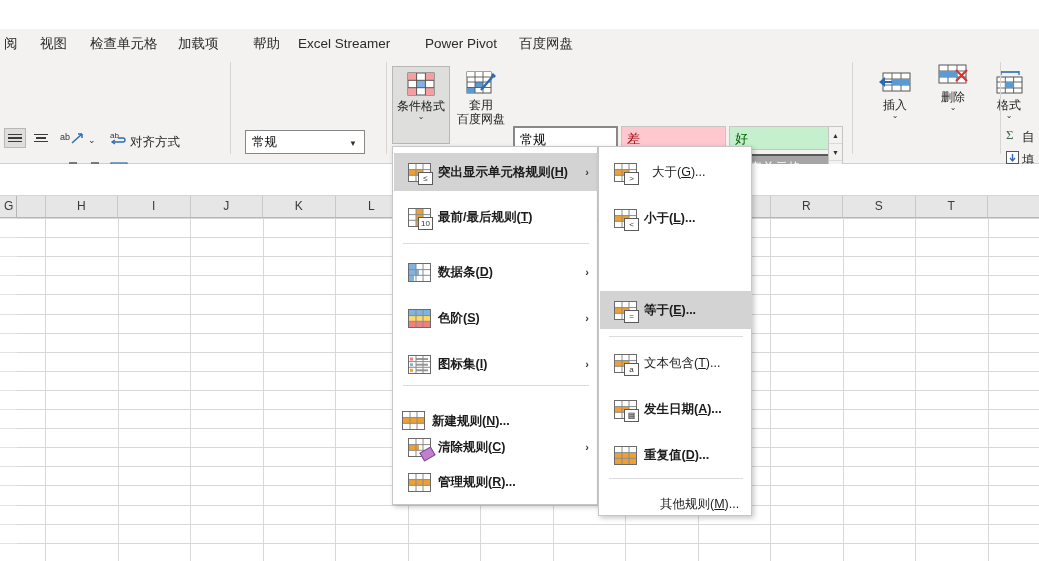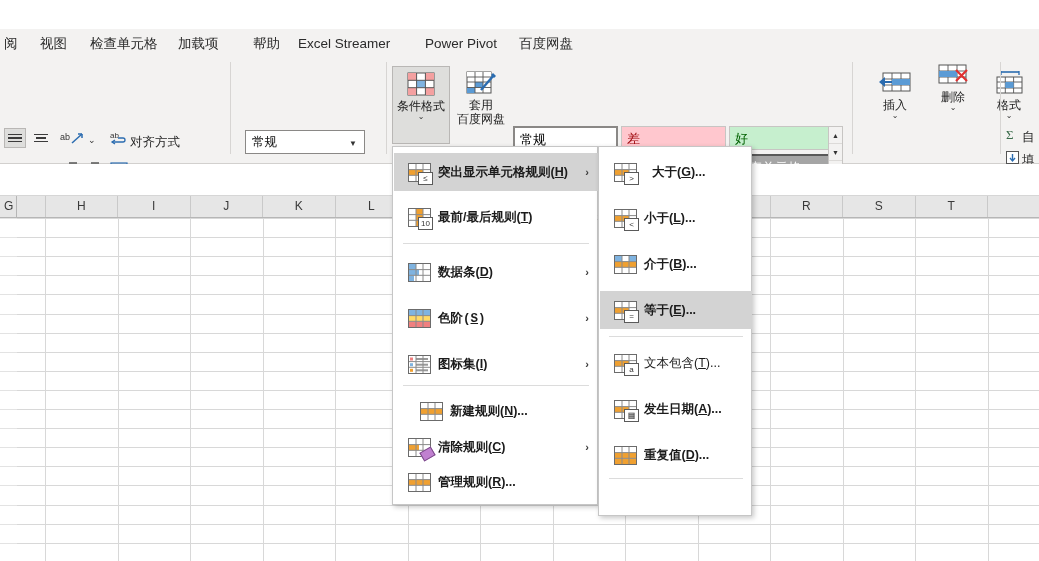--- a/index.html
+++ b/index.html
@@ -485,37 +485,37 @@
         <span class="mlbl" style="font-weight: bold;">数据条(<u>D</u>)</span>
         <span class="arr" style="right: 9px;">›</span>
       </div>
       <div class="mi" style="top: 152px; width: 204px; height: 38px; padding-left: 14px;">
         <span class="gico"><svg width="21" height="17">
             <rect x="0" y="0" width="21" height="5.6" fill="#7fb3e0"></rect>
             <rect x="0" y="5.6" width="21" height="5.7" fill="#ffd966"></rect>
             <rect x="0" y="11.3" width="21" height="5.7" fill="#f08080"></rect>
             <path d="M7 0v17M14 0v17M0 5.6h21M0 11.3h21" stroke="#8a8a8a" stroke-width="1"></path>
           </svg></span>
-        <span class="mlbl" style="font-weight: bold; font-family: Liberation Mono, monospace;">色阶(<u>S</u>)</span>
+        <span class="mlbl" style="font-weight: bold;">色阶(<u>S</u>)</span>
         <span class="arr" style="right: 9px;">›</span>
       </div>
       <div class="mi" style="top: 198px; width: 204px; height: 38px; padding-left: 14px;">
         <span class="gico"><svg width="21" height="17">
             <rect x="1" y="1.5" width="3" height="3" fill="#f08080"></rect>
             <rect x="1" y="7.2" width="3" height="3" fill="#7fb3e0"></rect>
             <rect x="1" y="12.8" width="3" height="3" fill="#f0a030"></rect>
             <rect x="7" y="2" width="12" height="2" fill="#999"></rect>
             <rect x="7" y="7.7" width="12" height="2" fill="#999"></rect>
             <rect x="7" y="13.3" width="12" height="2" fill="#999"></rect>
             <path d="M7 0v17M14 0v17M0 5.6h21M0 11.3h21" stroke="#8a8a8a" stroke-width="1"></path>
           </svg></span>
         <span class="mlbl" style="font-weight: bold;">图标集(<u>I</u>)</span>
         <span class="arr" style="right: 9px;">›</span>
       </div>
-      <div class="mi" style="top: 245px; width: 204px; height: 38px; padding-left: 26px;">
+      <div class="mi" style="top: 245px; width: 204px; height: 38px; padding-left: 8px; align-items: flex-end;">
         <span class="gico"><svg width="21" height="17">
             <rect x="0" y="5.6" width="21" height="5.7" fill="#f0a030"></rect>
             <path d="M7 0v17M14 0v17M0 5.6h21M0 11.3h21" stroke="#8a8a8a" stroke-width="1"></path>
           </svg></span>
         <span class="mlbl" style="font-weight: bold;">新建规则(<u>N</u>)...</span>
       </div>
       <div class="mi" style="top: 281px; width: 204px; height: 38px; padding-left: 14px;">
         <span class="gico"><svg width="21" height="17">
             <rect x="0" y="5.6" width="10" height="5.7" fill="#f0a030"></rect>
             <path d="M7 0v17M14 0v17M0 5.6h21M0 11.3h21" stroke="#8a8a8a" stroke-width="1"></path>
@@ -533,38 +533,29 @@
       <div class="msep" style="top: 96px; left: 10px; width: 186px;"></div>
       <div class="msep" style="top: 238px; left: 10px; width: 186px;"></div>
     </div>
 
   <div class="menu menu2" id="menu2">
       <div class="mi" style="top: 6px; width: 152px; height: 38px; padding-left: 14px;">
         <span class="gico"><svg width="21" height="17">
             <rect x="0" y="5.6" width="14" height="5.7" fill="#f0a030"></rect>
             <path d="M7 0v17M14 0v17M0 5.6h21M0 11.3h21" stroke="#8a8a8a" stroke-width="1"></path>
           </svg><span class="badge">&gt;</span></span>
-        <span class="mlbl" style="font-weight: bold; margin-left: 15px;">大于(<u>G</u>)...</span>
+        <span class="mlbl" style="font-weight: normal; margin-left: 15px;">大于(<u>G</u>)...</span>
       </div>
       <div class="mi" style="top: 52px; width: 152px; height: 38px; padding-left: 14px;">
         <span class="gico"><svg width="21" height="17">
             <rect x="0" y="5.6" width="14" height="5.7" fill="#f0a030"></rect>
             <path d="M7 0v17M14 0v17M0 5.6h21M0 11.3h21" stroke="#8a8a8a" stroke-width="1"></path>
           </svg><span class="badge">&lt;</span></span>
         <span class="mlbl" style="font-weight: bold;">小于(<u>L</u>)...</span>
       </div>
-      <div class="mi" style="top: 98px; width: 152px; height: 38px; padding-left: 14px;">
-        <span class="gico"><svg width="21" height="17">
-            <rect x="0" y="0" width="7" height="5.6" fill="#7fb3e0"></rect>
-            <rect x="14" y="0" width="7" height="5.6" fill="#7fb3e0"></rect>
-            <rect x="0" y="5.6" width="21" height="5.7" fill="#f0a030"></rect>
-            <path d="M7 0v17M14 0v17M0 5.6h21M0 11.3h21" stroke="#8a8a8a" stroke-width="1"></path>
-          </svg></span>
-        <span class="mlbl" style="font-weight: bold;">介于(<u>B</u>)...</span>
-      </div>
       <div class="mi hl" style="top: 144px; width: 152px; height: 38px; padding-left: 14px;">
         <span class="gico"><svg width="21" height="17">
             <rect x="0" y="5.6" width="14" height="5.7" fill="#f0a030"></rect>
             <path d="M7 0v17M14 0v17M0 5.6h21M0 11.3h21" stroke="#8a8a8a" stroke-width="1"></path>
           </svg><span class="badge">=</span></span>
         <span class="mlbl" style="font-weight: bold;">等于(<u>E</u>)...</span>
       </div>
       <div class="mi" style="top: 197px; width: 152px; height: 38px; padding-left: 14px;">
         <span class="gico"><svg width="21" height="17">
             <rect x="0" y="5.6" width="14" height="5.7" fill="#f0a030"></rect>
@@ -580,17 +571,20 @@
         <span class="mlbl" style="font-weight: bold;">发生日期(<u>A</u>)...</span>
       </div>
       <div class="mi" style="top: 289px; width: 152px; height: 38px; padding-left: 14px;">
         <span class="gico"><svg width="21" height="17">
             <rect x="0" y="5.6" width="21" height="5.7" fill="#f0a030"></rect>
             <rect x="0" y="11.3" width="21" height="5.7" fill="#f0a030"></rect>
             <path d="M7 0v17M14 0v17M0 5.6h21M0 11.3h21" stroke="#8a8a8a" stroke-width="1"></path>
           </svg></span>
         <span class="mlbl" style="font-weight: bold;">重复值(<u>D</u>)...</span>
       </div>
+      <div class="mi" style="top: 338px; width: 152px; height: 38px; padding-left: 34px;">
+        <span class="mlbl" style="font-weight: normal; margin-left: 26px;">其他规则(<u>M</u>)...</span>
+      </div>
       <div class="msep" style="top: 189px; left: 10px; width: 134px;"></div>
       <div class="msep" style="top: 331px; left: 10px; width: 134px;"></div>
     </div>
 
 </div>
 
 </body></html>

